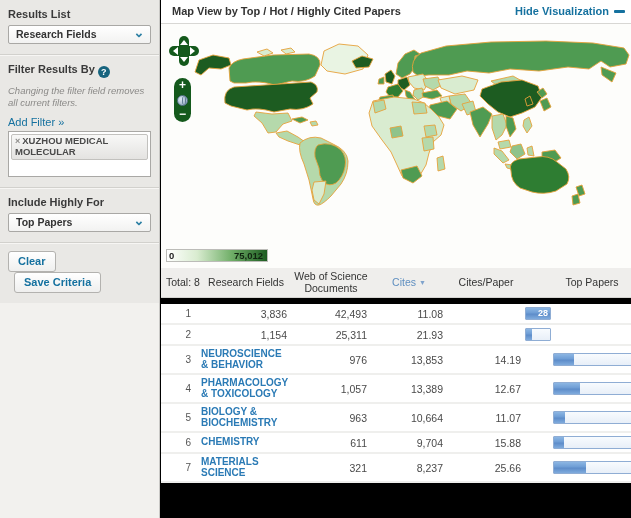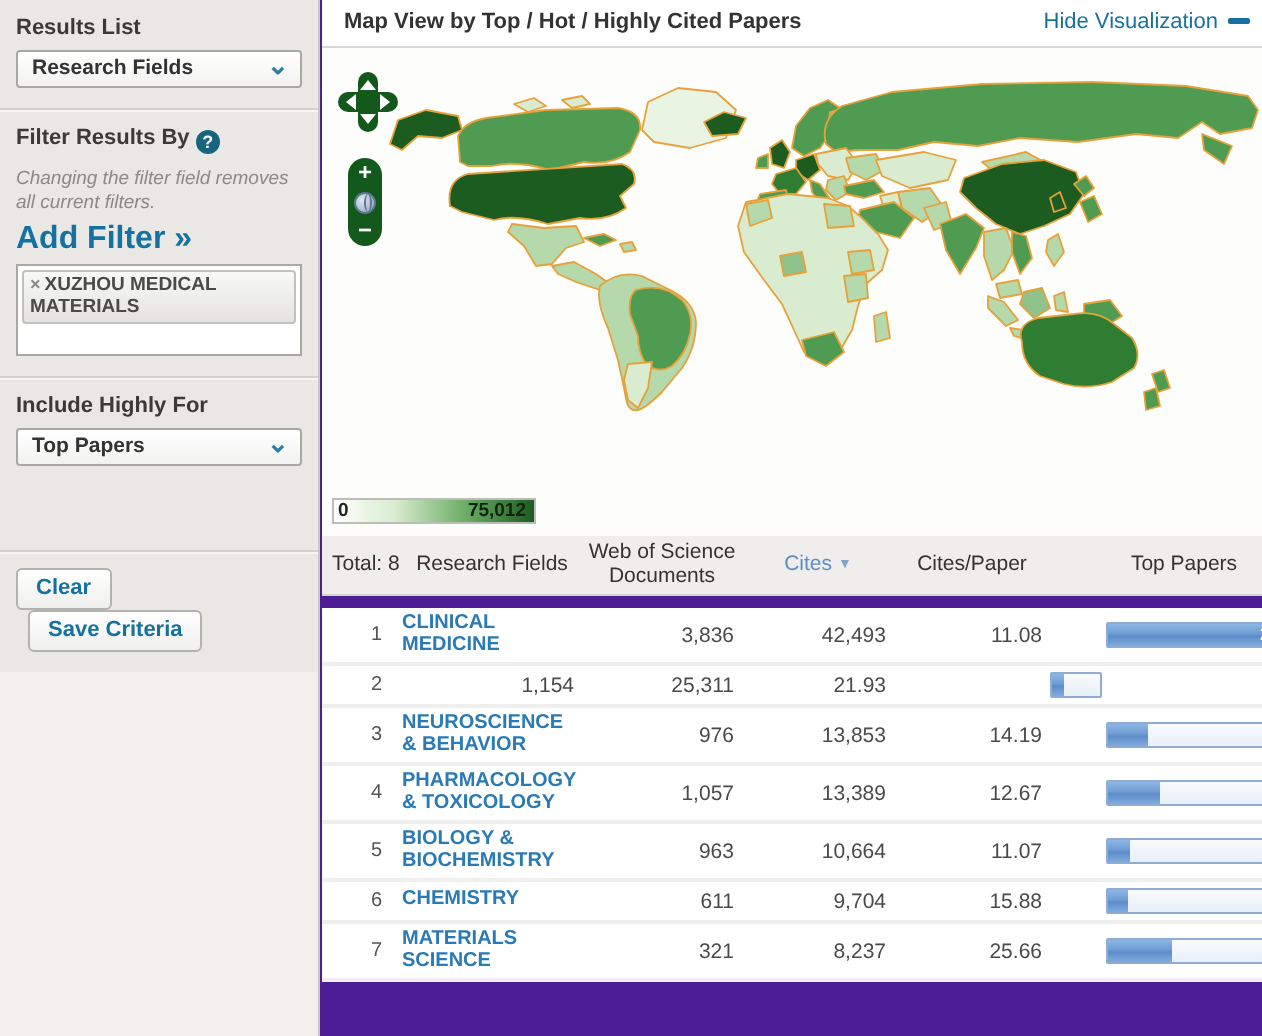--- a/index.html
+++ b/index.html
@@ -1,42 +1,42 @@
 <!DOCTYPE html>
 <html><head>
 <meta charset="utf-8">
 <style>
   * { margin:0; padding:0; box-sizing:border-box; }
   html,body { background:#fff; }
   body { font-family:"Liberation Sans", sans-serif; }
-  .page { position:relative; width:631px; height:518px; overflow:hidden; background:#4c1d95; }
+  .page { position:relative; width:631px; height:518px; overflow:hidden; background:#000000; }
 
   
   .sidebar { position:absolute; left:0; top:0; width:160px; height:518px; background:#f2f1ee; border-right:1px solid #c9c8c5; }
   .sb-top { background:#e9e8e5; }
   .sb-section { padding:4px 8px 10px 8px; }
   .sb-section + .sb-section { border-top:1px solid #d2d1cd; box-shadow:inset 0 1px 0 #f7f6f4; }
   .sb-label { font-size:11px; font-weight:bold; color:#3a3a3a; padding:4px 0 5px 0; }
   .fake-select { position:relative; background:linear-gradient(#ffffff,#f2f2f1); border:1px solid #a9a8a5; border-radius:2px; height:19px; line-height:17px; padding:0 22px 0 7px; font-size:10.5px; font-weight:bold; color:#333; cursor:pointer; }
   .fake-select .chev { position:absolute; right:2px; top:0; width:18px; height:17px; text-align:center; color:#2b7fa3; font-size:13px; font-weight:bold; line-height:14px; }
   .sb-note { font-size:9.5px; font-style:italic; color:#8b8a88; line-height:11.5px; padding:2px 0 4px 0; }
-  .sb-link { font-size:16px; font-weight:bold; color:#15719f; text-decoration:none; display:inline-block; padding-bottom:3px; cursor:pointer; }
+  .sb-link { font-size:11px; font-weight:normal; color:#15719f; text-decoration:none; display:inline-block; padding-bottom:3px; cursor:pointer; }
   .filter-box { background:#fff; border:1px solid #a9a8a5; height:46px; padding:2px; overflow:hidden; }
   .filter-chip { background:linear-gradient(#f8f8f7,#e4e3e1); border:1px solid #c2c1be; border-radius:2px; padding:1px 3px 2px 3px; font-size:9.5px; font-weight:bold; color:#4a4a4a; line-height:10.5px; cursor:pointer; }
   .filter-chip .x { color:#8b8a88; font-size:9px; margin-right:2px; cursor:pointer; }
   .help-icon { display:inline-block; width:12px; height:12px; border-radius:50%; background:#17647e; color:#fff; font-size:9px; font-weight:bold; text-align:center; line-height:12px; margin-left:3px; vertical-align:-2px; cursor:pointer; }
-  .sb-buttons { padding:8px 8px 10px 8px; border-top:1px solid #d2d1cd; box-shadow:inset 0 1px 0 #f7f6f4;margin-top:32px; }
+  .sb-buttons { padding:8px 8px 10px 8px; border-top:1px solid #d2d1cd; box-shadow:inset 0 1px 0 #f7f6f4; }
   .sb-btn { display:inline-block; background:linear-gradient(#ffffff,#efefee); border:1px solid #b3b2af; border-radius:3px; padding:3px 9px 4px 9px; font-size:11px; font-weight:bold; color:#15719f; cursor:pointer; }
   .sb-btn + .sb-btn { margin-left:6px; }
 
   
   .main { position:absolute; left:161px; top:0; width:470px; height:518px; }
   .viz-header { height:24px; line-height:23px; border-bottom:1px solid #d8d7d4; background:#fff; padding:0 6px 0 11px; display:flex; justify-content:space-between; }
   .viz-title { font-size:11px; font-weight:bold; color:#333; }
-  .viz-hide { font-size:11px; font-weight:normal; color:#15719f; cursor:pointer;text-align:right; }
+  .viz-hide { font-size:11px; font-weight:bold; color:#15719f; cursor:pointer;text-align:right; }
   .viz-hide .minus-bar { display:inline-block; width:11px; height:3px; background:#15719f; border-radius:1px; margin-left:5px; vertical-align:2px; }
 
   .map-panel { position:relative; height:244px; background:#fdfdfb; overflow:hidden; }
   .map-svg { position:absolute; left:0; top:0; }
   .map-svg path { stroke:#e7a13a; stroke-width:0.9; stroke-linejoin:round; }
   .m-d { fill:#1d5c21; } .m-a { fill:#2e7d32; } .m-m { fill:#4f9b52; }
   .m-ml{ fill:#8fc38b; } .m-l { fill:#b5d9ab; } .m-p { fill:#d9ecd0; } .m-vp{ fill:#e9f4e3; }
 
   .map-controls { position:absolute; left:8px; top:12px; width:36px; }
   .dpad { cursor:pointer; }
@@ -86,21 +86,21 @@
           <span class="chev">⌄</span>
         </div>
       </div>
 
       <div class="sb-section">
         <div class="sb-label"><span>Filter Results By</span><span class="help-icon">?</span></div>
         <div class="sb-note">Changing the filter field removes all current filters.</div>
         <a class="sb-link">Add Filter »</a>
         <div class="filter-box">
           <div class="filter-chip">
-            <span class="x">×</span><span>XUZHOU MEDICAL MATERIALS</span>
+            <span class="x">×</span><span>XUZHOU MEDICAL MOLECULAR</span>
           </div>
         </div>
       </div>
 
       <div class="sb-section">
         <div class="sb-label">Include Highly For</div>
         <div class="fake-select">
           <span>Top Papers</span>
           <span class="chev">⌄</span>
         </div>
@@ -213,21 +213,20 @@
       <div class="th th-cites"><span>Cites</span> <span class="sort-arrow">▼</span></div>
       <div class="th">Cites/Paper</div>
       <div></div>
       <div class="th th-top">Top Papers</div>
     </div>
 
     <div class="tbody">
 
       <div class="grid-row trow">
         <div class="td-rank">1</div>
-        <div class="td-field">CLINICAL MEDICINE</div>
         <div class="td-num">3,836</div>
         <div class="td-num">42,493</div>
         <div class="td-num">11.08</div>
         <div></div>
         <div class="td-bar">
             <div class="bar-track full">
               <div class="bar-fill" style="width: 100%;"></div>
               <span class="bar-value">28</span>
             </div>
           </div>

